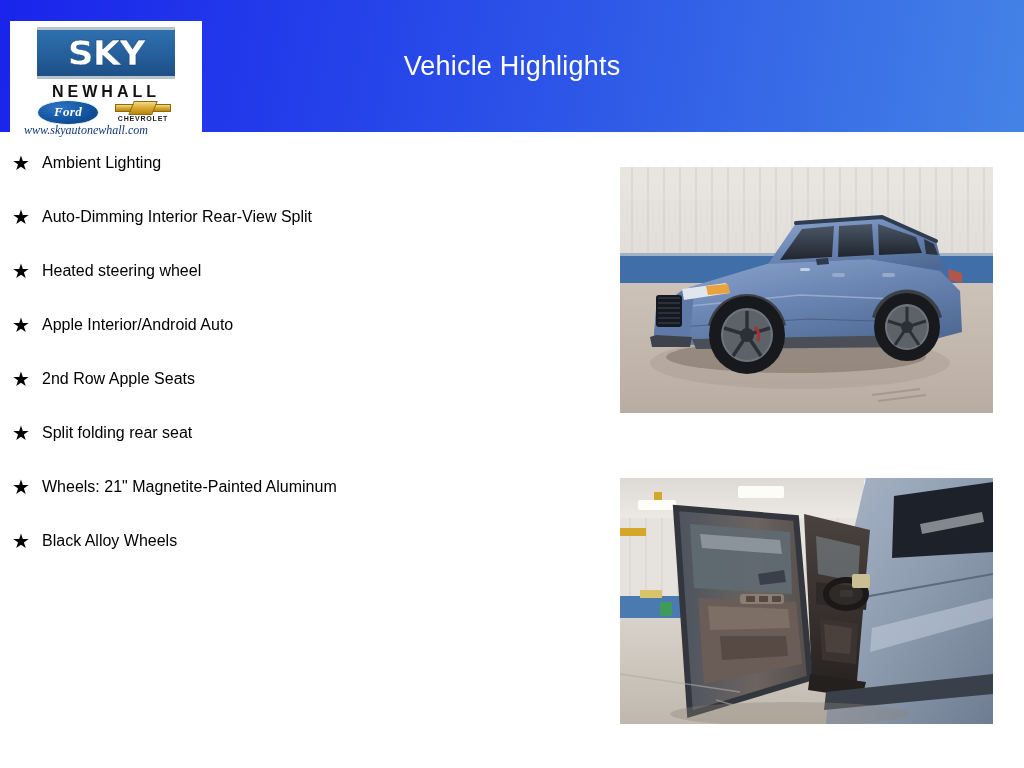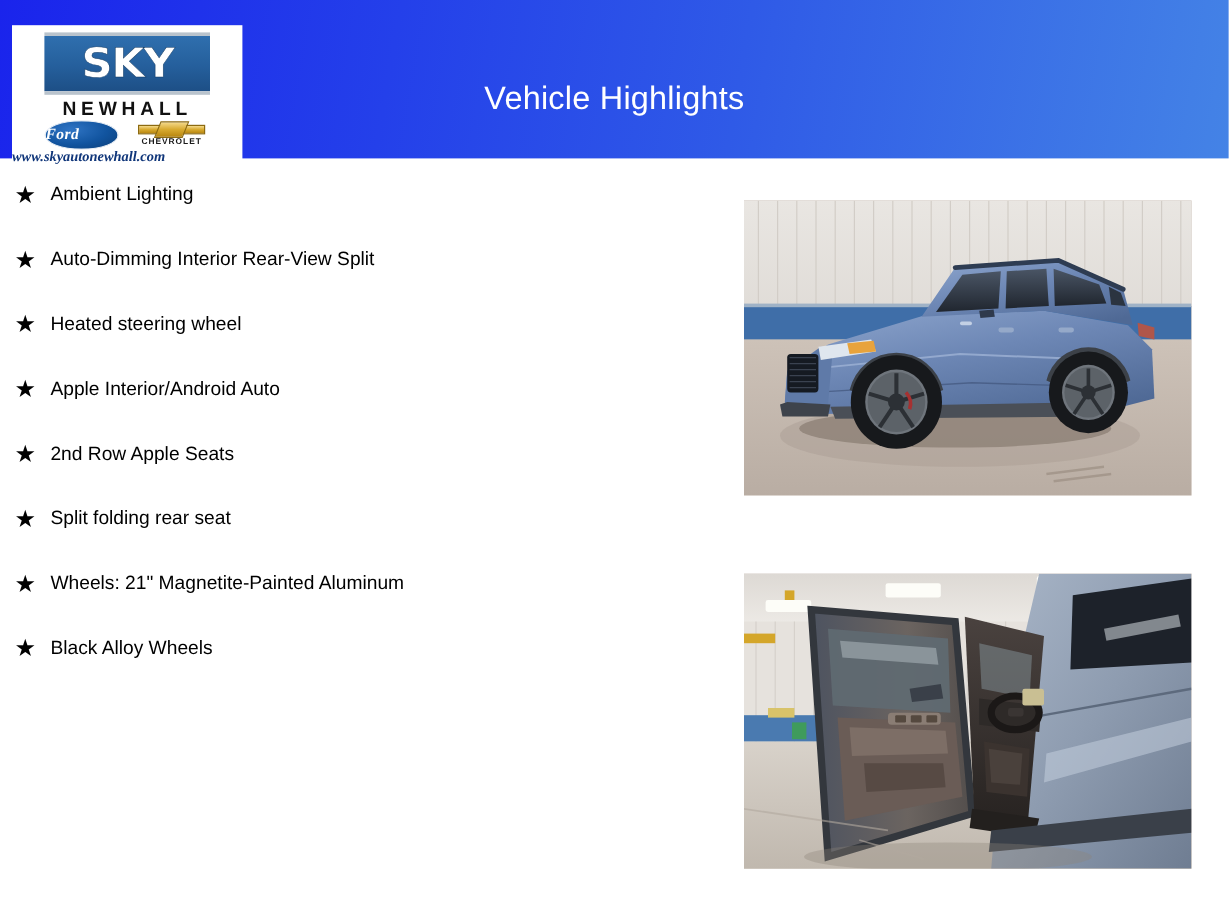--- a/index.html
+++ b/index.html
@@ -23,21 +23,21 @@
     left: 0;
     top: 0;
     width: 1024px;
     height: 132px;
     background: linear-gradient(100deg, #1a24ec 0%, #2440ea 32%, #2f5ae7 60%, #4483e6 100%);
     box-sizing: border-box;
   }
   .header-title {
     position: absolute;
     left: 0;
-    top: 16px;
+    top: 0;
     width: 1024px;
     height: 132px;
     display: flex;
     align-items: center;
     justify-content: center;
     font-size: 27px;
     color: #ffffff;
     letter-spacing: 0.2px;
     white-space: nowrap;
     pointer-events: none;
@@ -102,21 +102,21 @@
     gap: 12px;
   }
   .ford-oval {
     width: 62px;
     height: 25px;
     border-radius: 50% / 50%;
     background: radial-gradient(ellipse at 35% 30%, #2f74c4 0%, #11549f 55%, #0b3e78 100%);
     border: 1.5px solid #e8eef5;
     display: flex;
     align-items: center;
-    justify-content: flex-start;
+    justify-content: center;
     box-sizing: border-box;
   }
   .ford-oval span {
     font-family: "Liberation Serif", serif;
     font-style: italic;
     font-weight: bold;
     font-size: 13px;
     color: #ffffff;
     letter-spacing: 0.3px;
   }
@@ -162,24 +162,24 @@
     font-size: 7px;
     font-weight: bold;
     letter-spacing: 0.8px;
     color: #1a1a1a;
   }
   .logo-url {
     position: absolute;
     left: 0;
     top: 102px;
     width: 152px;
-    text-align: left;
+    text-align: center;
     font-family: "Liberation Serif", serif;
     font-style: italic;
-    font-weight: bold;
+    font-weight: normal;
     font-size: 12px;
     color: #10367a;
   }
 
   
   .bullet-list {
     position: absolute;
     left: 12px;
     top: 146px;
     width: 560px;

